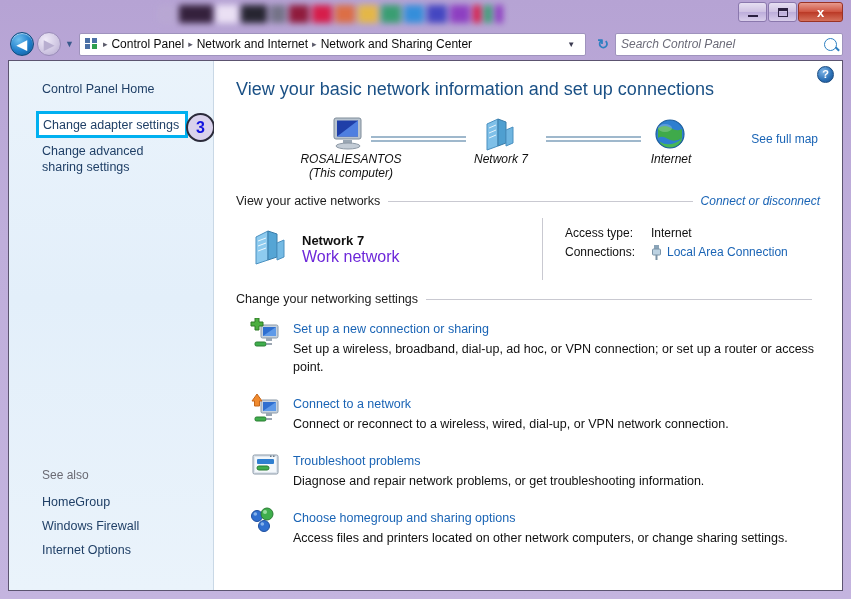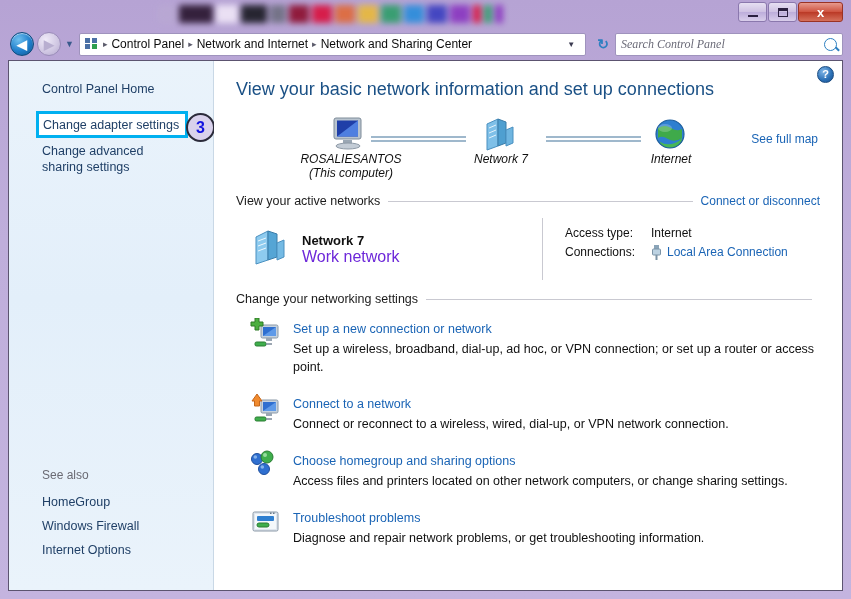--- a/index.html
+++ b/index.html
@@ -130,21 +130,21 @@
     width: 228px; height: 23px; flex: 0 0 auto;
     background: #ffffff;
     border: 1px solid #9f93bd;
     border-radius: 2px;
     display: flex; align-items: center;
     padding: 0 5px;
   }
   #search-input {
     border: none; outline: none;
     flex: 1 1 auto; min-width: 0;
-    font-family: Liberation Serif, serif;
+    font-family: Liberation Sans, sans-serif;
     font-size: 12px;
     font-style: italic;
     color: #1d4ed8;
     background: transparent;
   }
   #search-input::placeholder { color: #6b6b78; font-style: italic; }
   .mag {
     width: 13px; height: 13px; border: 1.6px solid #2d7fc1;
     border-radius: 50%; position: relative; flex: 0 0 auto;
   }
@@ -276,21 +276,21 @@
   }
   .icon-slot { height: 42px; display:flex; align-items:flex-end; justify-content:center; }
 
   
   .sec {
     display: flex; align-items: center;
     margin-top: 12px;
   }
   .sec .sec-title { font-size: 12.5px; color: #1b1b1b; white-space: nowrap; }
   .sec .rule { flex: 1 1 auto; height: 1px; background: #c9c9d1; margin: 0 8px; }
-  .sec .sec-action { font-size: 12px; color: #1a64b5; white-space: nowrap; cursor: pointer; }
+  .sec .sec-action { font-size: 12px; color: #1a64b5; white-space: nowrap; cursor: pointer; font-style: italic; }
 
   
   #active-net {
     display: flex;
     margin-top: 10px;
     height: 62px;
   }
   #an-left { width: 300px; display: flex; align-items: center; gap: 12px; padding-left: 14px; }
   #an-name { font-size: 13px; font-weight: bold; color: #101010; }
   #an-type { font-size: 16px; color: #6d28d9; cursor: pointer; }
@@ -514,21 +514,21 @@
               <rect x="11" y="7" width="17" height="13" rx="1.5" fill="#c6d2de" stroke="#8b99a7"></rect>
               <rect x="13" y="9" width="13" height="9" fill="#2f6fd0"></rect>
               <polygon points="13,18 26,9 26,18" fill="#5f9ae8"></polygon>
               <rect x="16" y="20" width="6" height="3" fill="#9aa7b4"></rect>
               <polygon points="1,4 5,4 5,0 9,0 9,4 13,4 13,8 9,8 9,12 5,12 5,8 1,8" fill="#4caf3f" stroke="#2f7a27"></polygon>
               <rect x="5" y="24" width="11" height="4" rx="1.5" fill="#3fae4c" stroke="#2a7c33"></rect>
               <line x1="16" y1="26" x2="22" y2="26" stroke="#7b8a98" stroke-width="1.5"></line>
             </svg>
           </span>
           <span class="setting-text">
-            <span class="setting-title">Set up a new connection or network</span>
+            <span class="setting-title">Set up a new connection or sharing</span>
             <div class="setting-desc">Set up a wireless, broadband, dial-up, ad hoc, or VPN connection; or set up a router or access point.</div>
           </span>
         </div>
 
         <div class="setting-item">
           <span class="setting-icon">
             <svg width="32" height="32" viewBox="0 0 32 32">
               <rect x="11" y="7" width="17" height="13" rx="1.5" fill="#c6d2de" stroke="#8b99a7"></rect>
               <rect x="13" y="9" width="13" height="9" fill="#2f6fd0"></rect>
               <polygon points="13,18 26,9 26,18" fill="#5f9ae8"></polygon>
@@ -540,47 +540,47 @@
           </span>
           <span class="setting-text">
             <span class="setting-title">Connect to a network</span>
             <div class="setting-desc">Connect or reconnect to a wireless, wired, dial-up, or VPN network connection.</div>
           </span>
         </div>
 
         <div class="setting-item">
           <span class="setting-icon">
             <svg width="32" height="32" viewBox="0 0 32 32">
+              <rect x="3" y="5" width="25" height="19" rx="1.5" fill="#dfe6ee" stroke="#8b99a7"></rect>
+              <rect x="5" y="7" width="21" height="15" fill="#f4f8fb"></rect>
+              <rect x="7" y="9" width="17" height="5" rx="1" fill="#2f7fd0"></rect>
+              <rect x="7" y="16" width="12" height="4" rx="2" fill="#3fae4c" stroke="#2a7c33"></rect>
+              <rect x="20" y="5.5" width="1.5" height="1.5" fill="#6b7a88"></rect>
+              <rect x="23" y="5.5" width="1.5" height="1.5" fill="#6b7a88"></rect>
+            </svg>
+          </span>
+          <span class="setting-text">
+            <span class="setting-title">Troubleshoot problems</span>
+            <div class="setting-desc">Diagnose and repair network problems, or get troubleshooting information.</div>
+          </span>
+        </div>
+
+        <div class="setting-item">
+          <span class="setting-icon">
+            <svg width="32" height="32" viewBox="0 0 32 32">
               <circle cx="7" cy="9" r="5.5" fill="#2f6fd0" stroke="#1e4f9e"></circle>
               <circle cx="5.3" cy="7" r="1.8" fill="#9cc4f0" opacity=".8"></circle>
               <circle cx="17" cy="7" r="6" fill="#3fae4c" stroke="#2a7c33"></circle>
               <circle cx="15" cy="5" r="2" fill="#aee8b4" opacity=".8"></circle>
               <circle cx="14" cy="19" r="5.5" fill="#2f6fd0" stroke="#1e4f9e"></circle>
               <circle cx="12.3" cy="17" r="1.8" fill="#9cc4f0" opacity=".8"></circle>
             </svg>
           </span>
           <span class="setting-text">
             <span class="setting-title">Choose homegroup and sharing options</span>
             <div class="setting-desc">Access files and printers located on other network computers, or change sharing settings.</div>
           </span>
         </div>
 
-        <div class="setting-item">
-          <span class="setting-icon">
-            <svg width="32" height="32" viewBox="0 0 32 32">
-              <rect x="3" y="5" width="25" height="19" rx="1.5" fill="#dfe6ee" stroke="#8b99a7"></rect>
-              <rect x="5" y="7" width="21" height="15" fill="#f4f8fb"></rect>
-              <rect x="7" y="9" width="17" height="5" rx="1" fill="#2f7fd0"></rect>
-              <rect x="7" y="16" width="12" height="4" rx="2" fill="#3fae4c" stroke="#2a7c33"></rect>
-              <rect x="20" y="5.5" width="1.5" height="1.5" fill="#6b7a88"></rect>
-              <rect x="23" y="5.5" width="1.5" height="1.5" fill="#6b7a88"></rect>
-            </svg>
-          </span>
-          <span class="setting-text">
-            <span class="setting-title">Troubleshoot problems</span>
-            <div class="setting-desc">Diagnose and repair network problems, or get troubleshooting information.</div>
-          </span>
-        </div>
-
       </div>
     </div>
   </div>
 </div>
 
 </body></html>

